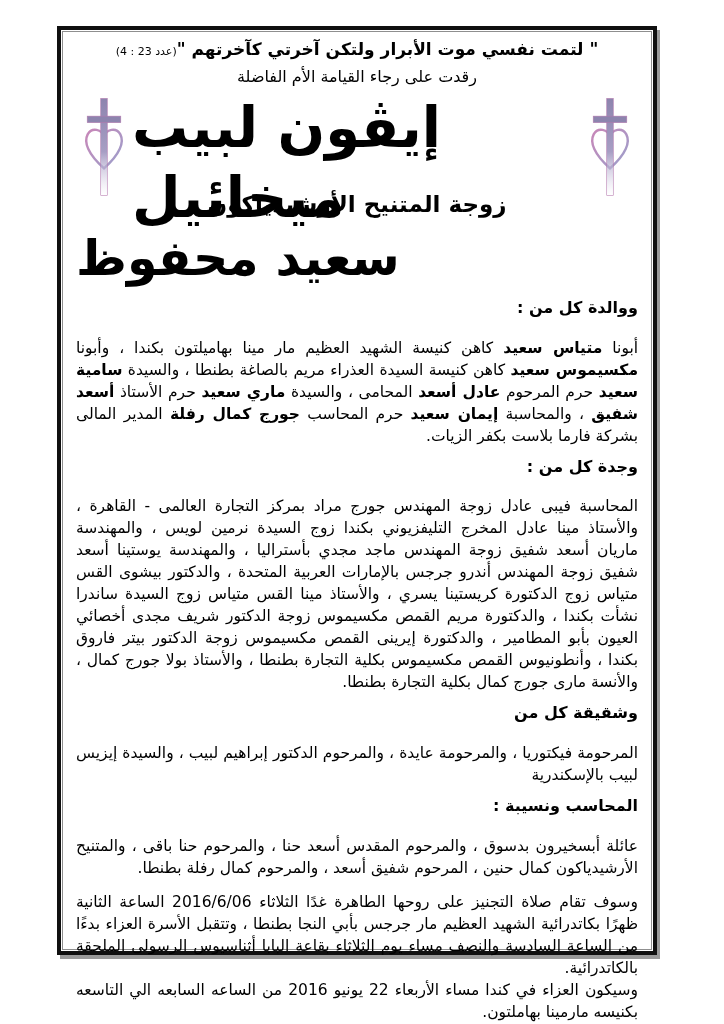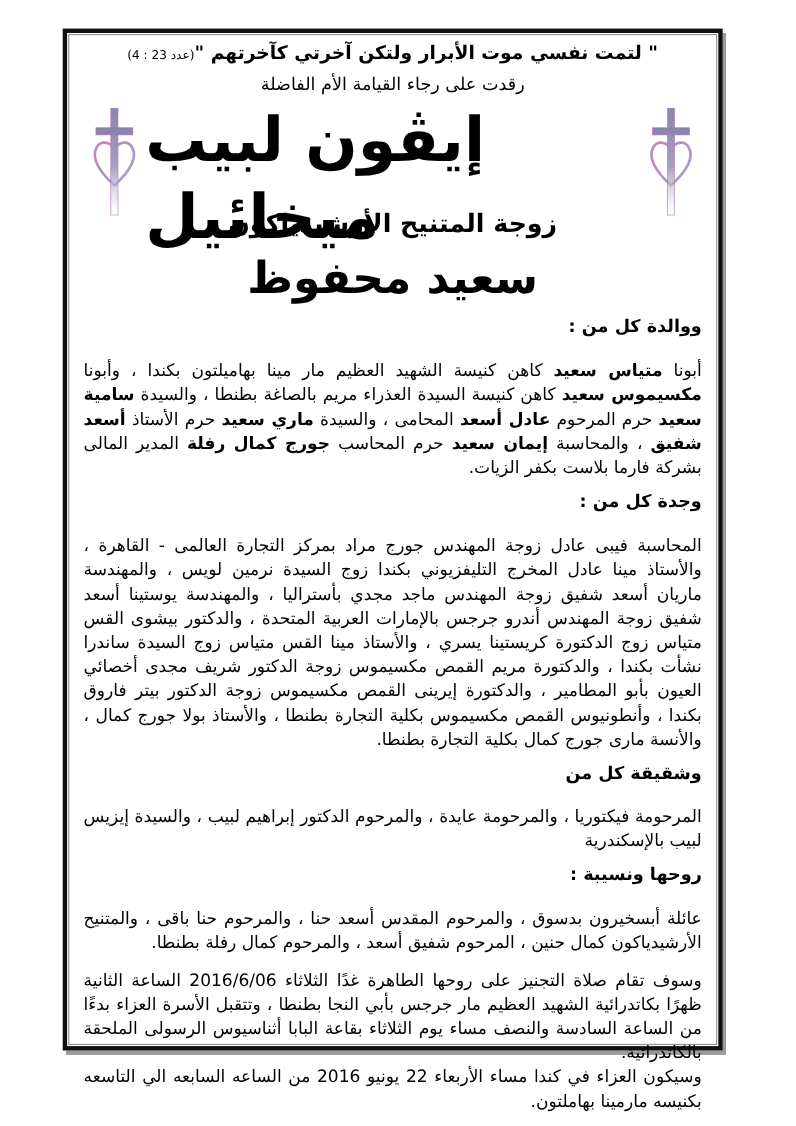--- a/index.html
+++ b/index.html
@@ -81,23 +81,23 @@
   }
   .relation-line {
     text-align: center;
     font-weight: bold;
     font-size: 23px;
     line-height: 1.2;
     margin-top: -4px;
     font-family: "DejaVu Serif", "DejaVu Sans", sans-serif;
   }
   .husband-name {
-    text-align: center;
+    text-align: left;
     font-weight: bold;
-    font-size: 40px;
+    font-size: 49px;
     line-height: 1.2;
     margin: 12px 0 6px 0;
     font-family: "DejaVu Serif", "DejaVu Sans", sans-serif;
   }
   .section { margin-top: 9px; }
   .section-heading {
     font-weight: bold;
     font-size: 16px;
     line-height: 1.35;
   }
@@ -171,21 +171,21 @@
       <div class="section-heading">وجدة كل من :</div>
       <div class="para"><span>المحاسبة فيبى عادل زوجة المهندس جورج مراد بمركز التجارة العالمى - القاهرة ، والأستاذ مينا عادل المخرج التليفزيوني بكندا زوج السيدة نرمين لويس ، والمهندسة ماريان أسعد شفيق زوجة المهندس ماجد مجدي بأستراليا ، والمهندسة يوستينا أسعد شفيق زوجة المهندس أندرو جرجس بالإمارات العربية المتحدة ، والدكتور بيشوى القس متياس زوج الدكتورة كريستينا يسري ، والأستاذ مينا القس متياس زوج السيدة ساندرا نشأت بكندا ، والدكتورة مريم القمص مكسيموس زوجة الدكتور شريف مجدى أخصائي العيون بأبو المطامير ، والدكتورة إيرينى القمص مكسيموس زوجة الدكتور بيتر فاروق بكندا ، وأنطونيوس القمص مكسيموس بكلية التجارة بطنطا ، والأستاذ بولا جورج كمال ، والأنسة مارى جورج كمال بكلية التجارة بطنطا.</span></div>
     </div>
 
     <div class="section">
       <div class="section-heading">وشقيقة كل من</div>
       <div class="para"><span>المرحومة فيكتوريا ، والمرحومة عايدة ، والمرحوم الدكتور إبراهيم لبيب ، والسيدة إيزيس لبيب بالإسكندرية</span></div>
     </div>
 
     <div class="section">
-      <div class="section-heading">روحها ونسيبة :</div>
+      <div class="section-heading">المحاسب ونسيبة :</div>
       <div class="para"><span>عائلة أبسخيرون بدسوق ، والمرحوم المقدس أسعد حنا ، والمرحوم حنا باقى ، والمتنيح الأرشيدياكون كمال حنين ، المرحوم شفيق أسعد ، والمرحوم كمال رفلة بطنطا.</span></div>
     </div>
 
     <div class="para announcement">وسوف تقام صلاة التجنيز على روحها الطاهرة غدًا الثلاثاء 2016/6/06 الساعة الثانية ظهرًا بكاتدرائية الشهيد العظيم مار جرجس بأبي النجا بطنطا ، وتتقبل الأسرة العزاء بدءًا من الساعة السادسة والنصف مساء يوم الثلاثاء بقاعة البابا أثناسيوس الرسولى الملحقة بالكاتدرائية.</div>
     <div class="para announcement">وسيكون العزاء في كندا مساء الأربعاء 22 يونيو 2016 من الساعه السابعه الي التاسعه بكنيسه مارمينا بهاملتون.</div>
 
     <div class="telegraph">تلغرافيًا : القمص مكسيموس سعيد بطنطا</div>
 
   </div>
 </div>

